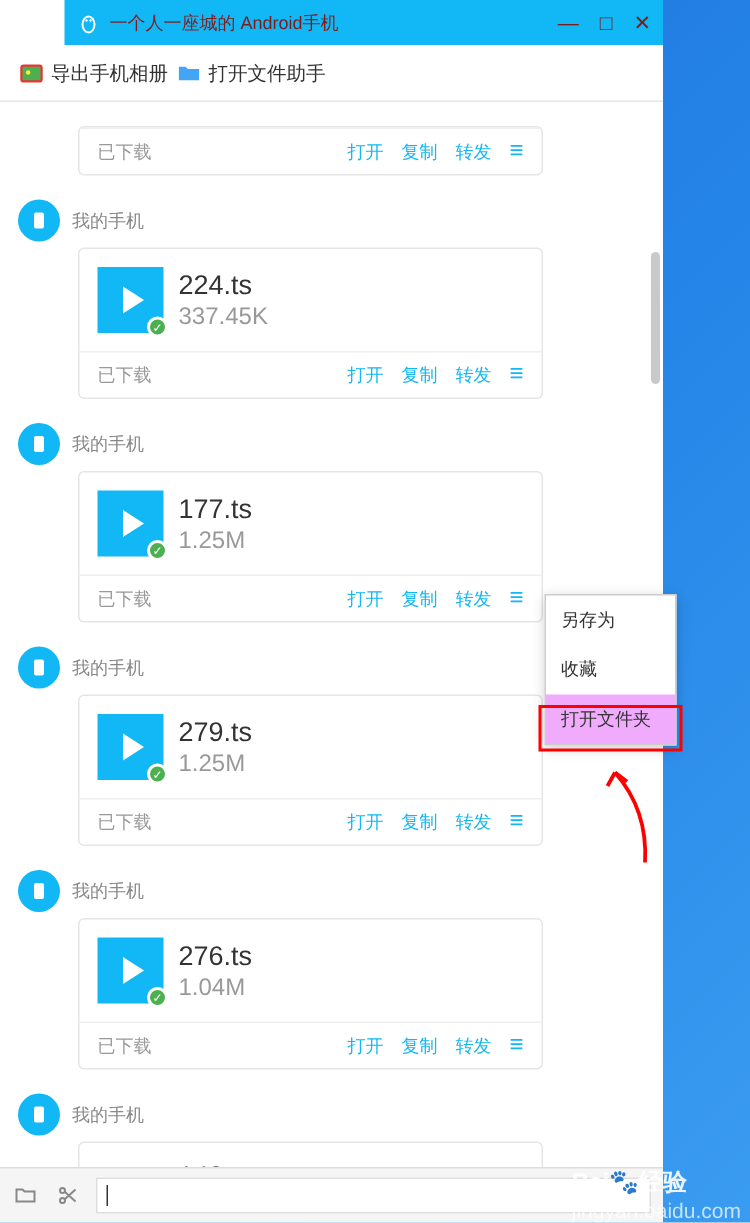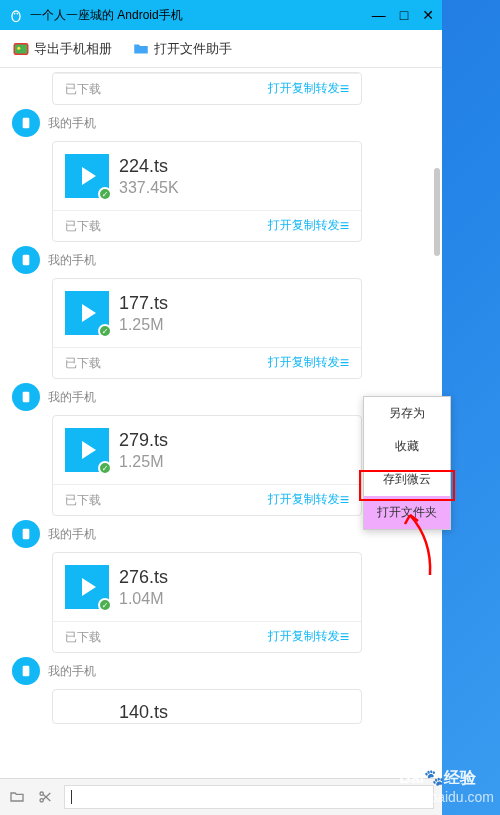--- a/index.html
+++ b/index.html
@@ -1,56 +1,56 @@
 <!DOCTYPE html>
 <html><head>
 <meta charset="utf-8">
 <style>
 * { margin: 0; padding: 0; box-sizing: border-box; font-family: "Microsoft YaHei", sans-serif; }
 body { width: 500px; height: 815px; background: linear-gradient(135deg, #1e6fd9 0%, #2585e8 50%, #3a9cf0 100%); overflow: hidden; position: relative; }
 .window { width: 442px; height: 815px; background: #fff; position: relative; }
-.titlebar { height: 30px; background: #12b7f5; display: flex; align-items: center; padding: 0 8px; color: #000000; font-size: 12px; }
+.titlebar { height: 30px; background: #12b7f5; display: flex; align-items: center; padding: 0 8px; color: #7f1d1d; font-size: 12px; margin-left: 43px; }
 .titlebar .penguin { width: 16px; height: 16px; margin-right: 6px; }
 .titlebar .title { flex: 1; }
 .win-controls { display: flex; gap: 14px; font-size: 14px; }
 .win-controls span { cursor: pointer; }
-.toolbar { height: 38px; background: #fff; border-bottom: 1px solid #e5e5e5; display: flex; align-items: center; padding: 0 12px; gap: 20px; font-size: 13px; color: #333; }
+.toolbar { height: 38px; background: #fff; border-bottom: 1px solid #e5e5e5; display: flex; align-items: center; padding: 0 12px; gap: 5px; font-size: 13px; color: #333; }
 .toolbar .icon { width: 18px; height: 18px; display: inline-flex; align-items: center; justify-content: center; }
 .toolbar-item { display: flex; align-items: center; gap: 4px; }
 .chat-area { height: 710px; overflow-y: auto; background: #fff; padding: 0 8px 8px 8px; position: relative; }
 .scrollbar-fake { position: absolute; right: 2px; top: 100px; width: 6px; height: 88px; background: #c9c9c9; border-radius: 3px; }
 .watermark { position: absolute; top: 390px; left: 50%; transform: translateX(-50%); display: flex; align-items: center; gap: 8px; opacity: 0.15; }
 .watermark .penguin-wm { width: 38px; height: 42px; }
 .watermark .qq-text { font-size: 34px; font-weight: bold; color: #888; }
-.msg-group { margin-top: 4px; }
+.msg-group { margin-top: 16px; }
 .sender-row { display: flex; align-items: center; gap: 8px; margin-bottom: 4px; margin-left: 4px; }
 .avatar { width: 28px; height: 28px; border-radius: 50%; background: #12b7f5; display: flex; align-items: center; justify-content: center; }
 .sender-name { font-size: 12px; color: #888; }
 .bubble { margin-left: 44px; width: 310px; border: 1px solid #e5e5e5; border-radius: 4px; background: #fff; position: relative; }
 .file-row { display: flex; align-items: center; padding: 12px; gap: 10px; }
 .file-icon { width: 44px; height: 44px; background: #12b7f5; position: relative; display: flex; align-items: center; justify-content: center; }
 .file-icon .play { width: 0; height: 0; border-left: 14px solid #fff; border-top: 9px solid transparent; border-bottom: 9px solid transparent; margin-left: 3px; }
 .file-icon .check { position: absolute; bottom: -3px; right: -3px; width: 14px; height: 14px; background: #4caf50; border-radius: 50%; border: 2px solid #fff; display: flex; align-items: center; justify-content: center; color: #fff; font-size: 8px; }
 .file-info .filename { font-size: 18px; color: #333; }
 .file-info .filesize { font-size: 16px; color: #999; margin-top: 2px; }
 .action-row { border-top: 1px solid #eee; padding: 6px 12px; display: flex; align-items: center; font-size: 12px; }
 .status { color: #999; flex: 1; }
-.actions { display: flex; gap: 0; align-items: flex-start; }
+.actions { display: flex; gap: 12px; align-items: center; }
 .actions span { color: #12b7f5; cursor: pointer; }
 .hamburger { color: #12b7f5; font-size: 16px; cursor: pointer; }
-.context-menu { position: absolute; top: 396px; left: 363px; width: 88px; background: #fff; border: 1px solid #ccc; box-shadow: 0 2px 8px rgba(0,0,0,0.2); z-index: 10; text-align: center; }
+.context-menu { position: absolute; top: 396px; left: 363px; width: 88px; background: #fff; border: 1px solid #ccc; box-shadow: 0 2px 8px rgba(0,0,0,0.2); z-index: 10; }
 .context-menu .item { padding: 8px 10px; font-size: 12px; color: #333; cursor: pointer; }
 .context-menu .item.highlight { background: #f0abfc; }
 .red-box { position: absolute; top: 470px; left: 359px; width: 96px; height: 31px; border: 2px solid #ff0000; z-index: 11; pointer-events: none; }
 .arrow { position: absolute; top: 510px; left: 400px; z-index: 11; pointer-events: none; }
 .input-bar { position: absolute; bottom: 0; left: 0; right: 0; height: 37px; background: #f5f5f5; border-top: 1px solid #ddd; display: flex; align-items: center; padding: 0 8px; gap: 10px; z-index: 5; }
 .input-bar .icon-btn { width: 18px; height: 18px; color: #888; display: flex; align-items: center; justify-content: center; cursor: pointer; }
 .input-field { flex: 1; height: 24px; background: #fff; border: 1px solid #ddd; padding: 0 6px; display: flex; align-items: center; }
 .cursor { width: 1px; height: 14px; background: #333; }
-.baidu-wm { position: absolute; bottom: 10px; right: 6px; z-index: 20; color: #fff; font-size: 10px; text-align: center; opacity: 0.9; }
+.baidu-wm { position: absolute; bottom: 0; right: 6px; z-index: 20; color: #fff; font-size: 10px; text-align: left; opacity: 0.9; }
 .baidu-wm .logo { font-size: 16px; font-weight: bold; }
 .baidu-wm .logo .du { display: inline-block; }
 .baidu-wm .sub { font-size: 14px; opacity: 0.8; }
 </style>
 </head>
 <body>
 
 <div class="window">
   <div class="titlebar">
     <svg class="penguin" viewBox="0 0 24 24">
@@ -273,21 +273,20 @@
       </div>
     <div class="input-field">
         <div class="cursor"></div>
       </div>
   </div>
 </div>
 
 <div class="context-menu">
   <div class="item">另存为</div>
   <div class="item">收藏</div>
-  <div class="item">存到微云</div>
   <div class="item highlight">打开文件夹</div>
 </div>
 
 <div class="red-box"></div>
 <svg class="arrow" width="40" height="70">
     <path d="M30 65 Q 32 30 10 5" stroke="#ff0000" stroke-width="2.5" fill="none"></path>
     <path d="M10 5 L5 14 M10 5 L18 11" stroke="#ff0000" stroke-width="2.5" fill="none"></path>
   </svg>
 
 <div class="baidu-wm">

